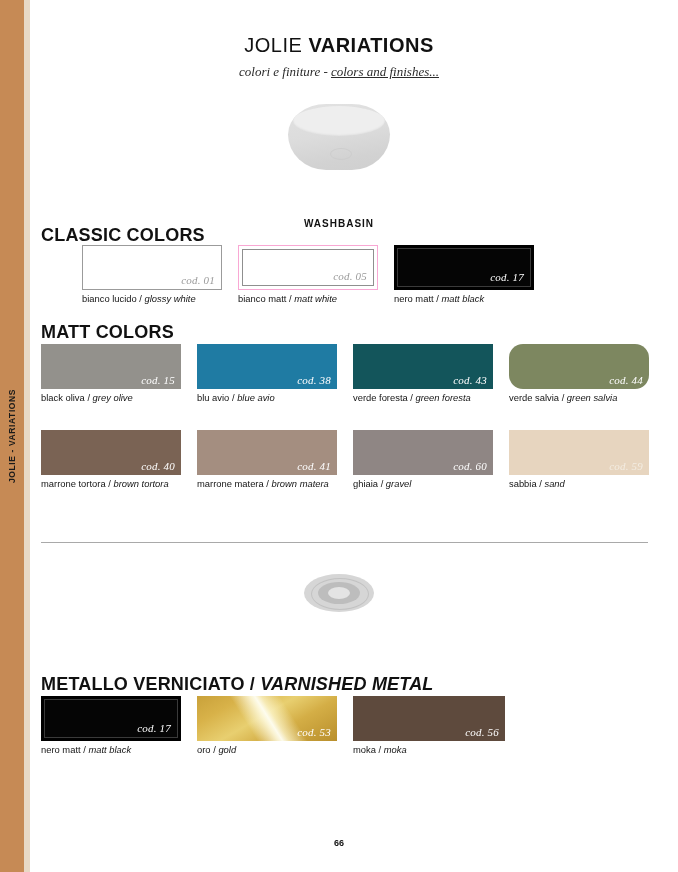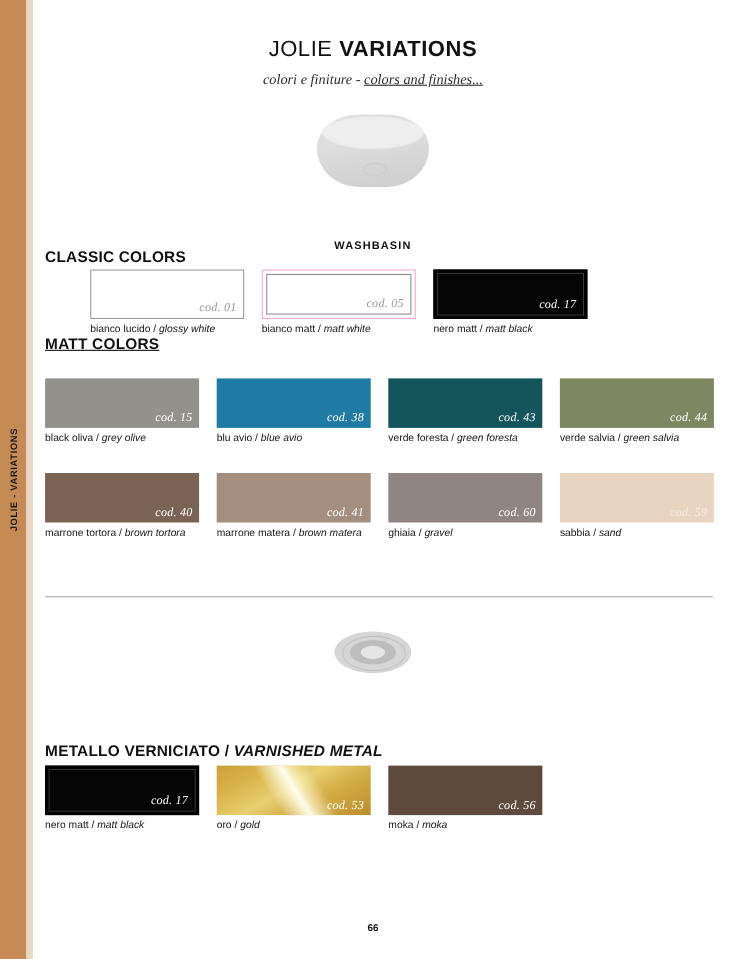--- a/index.html
+++ b/index.html
@@ -153,29 +153,29 @@
     font-size: 10px;
     font-weight: bold;
     letter-spacing: 1px;
     color: #111;
   }
 
   
   .sec-head {
     position: absolute;
     left: 11px;
-    font-size: 14px;
+    font-size: 18px;
     font-weight: bold;
     color: #111;
     letter-spacing: 0.2px;
     white-space: nowrap;
   }
   .sec-head .ital { font-style: italic; }
   #head-classic { top: 225px; }
-  #head-matt    { top: 304px; text-decoration: underline; }
+  #head-matt    { top: 322px; }
   #head-metal   { top: 674px; }
 
   
   .grid { position: absolute; left: 11px; }
   #grid-classic { top: 245px; }
   #grid-matt    { top: 344px; }
   #grid-metal   { top: 696px; }
 
   .row { display: flex; }
   #grid-matt .row + .row { margin-top: 27px; }
@@ -319,21 +319,21 @@
         </div>
         <div class="chip-name"><span>blu avio / </span><span class="en">blue avio</span></div>
       </div>
       <div class="cell" style="width:140px;margin-right:16px;">
         <div class="chip" style="background:#13555b;">
           <span class="chip-code" style="color:#ffffff;">cod. 43</span>
         </div>
         <div class="chip-name"><span>verde foresta / </span><span class="en">green foresta</span></div>
       </div>
       <div class="cell" style="width:140px;">
-        <div class="chip" style="background:#7d8760;">
+        <div class="chip" style="background:#7d8760;border-radius:14px;">
           <span class="chip-code" style="color:#ffffff;">cod. 44</span>
         </div>
         <div class="chip-name"><span>verde salvia / </span><span class="en">green salvia</span></div>
       </div>
     </div>
     <div class="row">
       <div class="cell" style="width:140px;margin-right:16px;">
         <div class="chip" style="background:#7a6354;">
           <span class="chip-code" style="color:#ffffff;">cod. 40</span>
         </div>
@@ -379,21 +379,21 @@
           </div>
         </div>
         <div class="chip-name"><span>nero matt / </span><span class="en">matt black</span></div>
       </div>
       <div class="cell" style="width:140px;margin-right:16px;">
         <div class="chip gold">
           <span class="chip-code" style="color:#ffffff;">cod. 53</span>
         </div>
         <div class="chip-name"><span>oro / </span><span class="en">gold</span></div>
       </div>
-      <div class="cell" style="width:140px;">
+      <div class="cell" style="width:152px;">
         <div class="chip" style="background:#5e4a3d;">
           <span class="chip-code" style="color:#ffffff;">cod. 56</span>
         </div>
         <div class="chip-name"><span>moka / </span><span class="en">moka</span></div>
       </div>
     </div>
   </div>
 
   <div class="page-no">66</div>
 </div>

